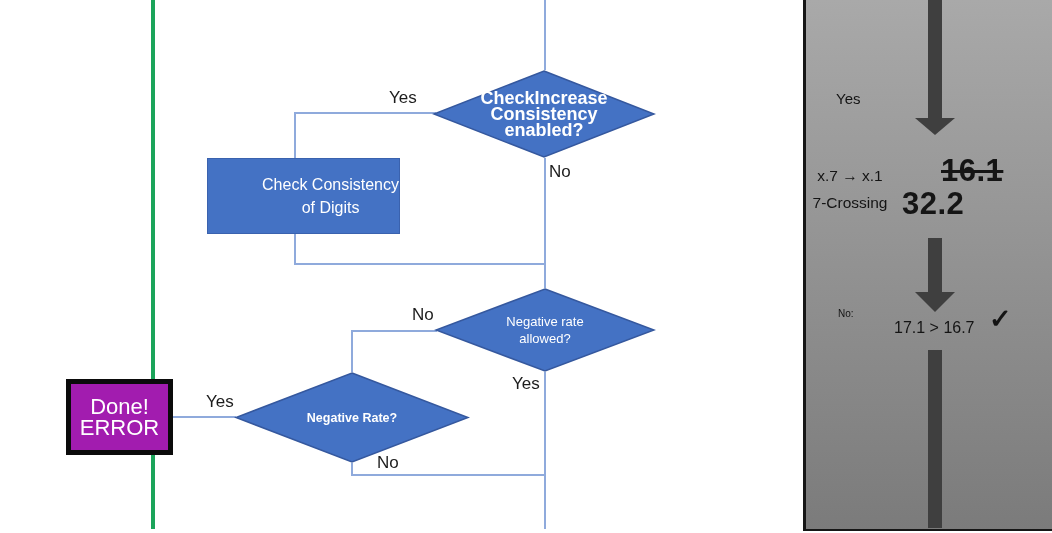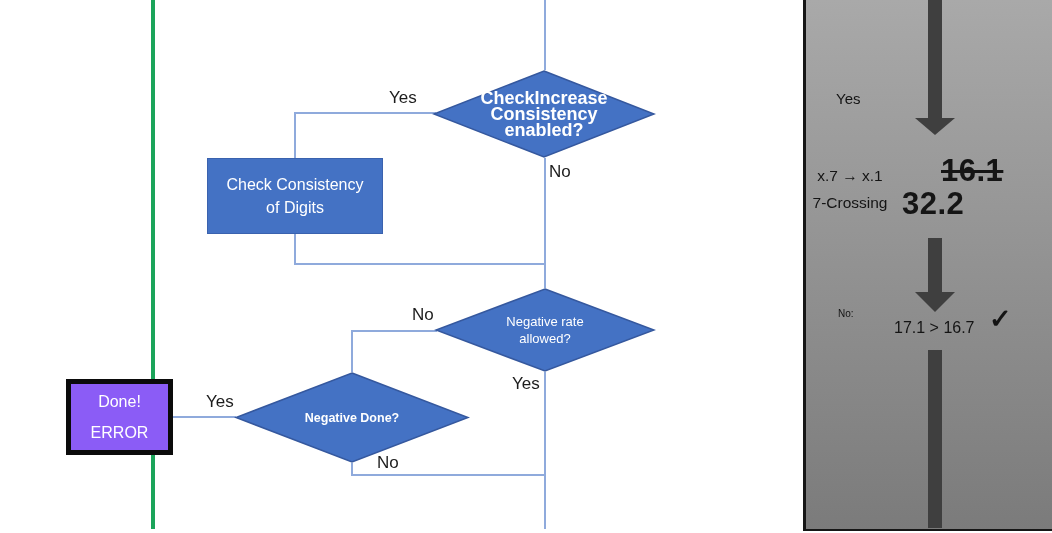--- a/index.html
+++ b/index.html
@@ -17,21 +17,21 @@
   .green-line { position: absolute; left:151px; top:0; width:4px; height:529px; background:#1BA45A; z-index:1; }
   
   .shape { position:absolute; display:flex; align-items:center; justify-content:center;
            text-align:center; color:#fff; white-space:pre-line; z-index:2; }
   .diamond svg { position:absolute; left:0; top:0; }
   .diamond .txt { position:relative; z-index:1; }
   .d1 .txt { font-size:18px; line-height:16px; font-weight:600; }
   .d2 .txt { font-size:13px;   line-height:17px; font-weight:400; }
   .d3 .txt { font-size:12.5px; line-height:16px; font-weight:600; }
   .rect-node { background:#4472C4; border:1px solid #3a62ae; font-size:16px; line-height:23px; }
-  .done-box  { background:#8b5cf6; border:5px solid #0b0b0b; font-size:16px; line-height:31px; }
+  .done-box  { background:#a21caf; border:5px solid #0b0b0b; font-size:22px; line-height:21px; }
   
   .edge-label { position:absolute; font-size:17px; color:#1c1c1c; z-index:3; white-space:nowrap; }
   
   .panel { position:absolute; left:803px; top:0; width:249px; height:531px;
            border-left:3px solid #161616; border-bottom:2px solid #161616;
            background:linear-gradient(to bottom, #a9a9a9, #7b7b7b); z-index:4; }
   .panel .txt { position:absolute; color:#141414; white-space:pre-line; }
   .shaft { position:absolute; left:122px; width:14px; background:#3f3f3f; }
   .ahead { position:absolute; left:109px; width:0; height:0;
            border-left:20px solid transparent; border-right:20px solid transparent; }
@@ -67,38 +67,38 @@
 
   <div class="shape diamond d1" style="left:432px; top:70px; width:224px; height:88px;">
     <svg width="224" height="88" viewBox="0 0 224 88">
       <polygon points="112,1 222,44 112,87 2,44" fill="#4472C4" stroke="#35589e" stroke-width="1.5"></polygon>
     </svg>
     <span class="txt">CheckIncrease
 Consistency
 enabled?</span>
   </div>
 
-  <div class="shape rect-node" style="left:207px; top:158px; width:176px; height:76px;">
+  <div class="shape rect-node" style="left:207px; top:158px; width:193px; height:76px;justify-content:flex-end;">
     <span class="txt">Check Consistency
 of Digits</span>
   </div>
 
   <div class="shape diamond d2" style="left:434px; top:288px; width:222px; height:84px;">
     <svg width="222" height="84" viewBox="0 0 222 84">
       <polygon points="111,1 220,42 111,83 2,42" fill="#4472C4" stroke="#35589e" stroke-width="1.5"></polygon>
     </svg>
     <span class="txt">Negative rate
 allowed?</span>
   </div>
 
   <div class="shape diamond d3" style="left:234px; top:372px; width:236px; height:91px;">
     <svg width="236" height="91" viewBox="0 0 236 91">
       <polygon points="118,1 234,45.5 118,90 2,45.5" fill="#4472C4" stroke="#35589e" stroke-width="1.5"></polygon>
     </svg>
-    <span class="txt">Negative Done?</span>
+    <span class="txt">Negative Rate?</span>
   </div>
 
   <div class="shape done-box" style="left:66px; top:379px; width:107px; height:76px;">
     <span class="txt">Done!
 ERROR</span>
   </div>
 
   <div class="edge-label" style="left:389px; top:88px;">Yes</div>
   <div class="edge-label" style="left:549px; top:162px;">No</div>
   <div class="edge-label" style="left:412px; top:305px;">No</div>

